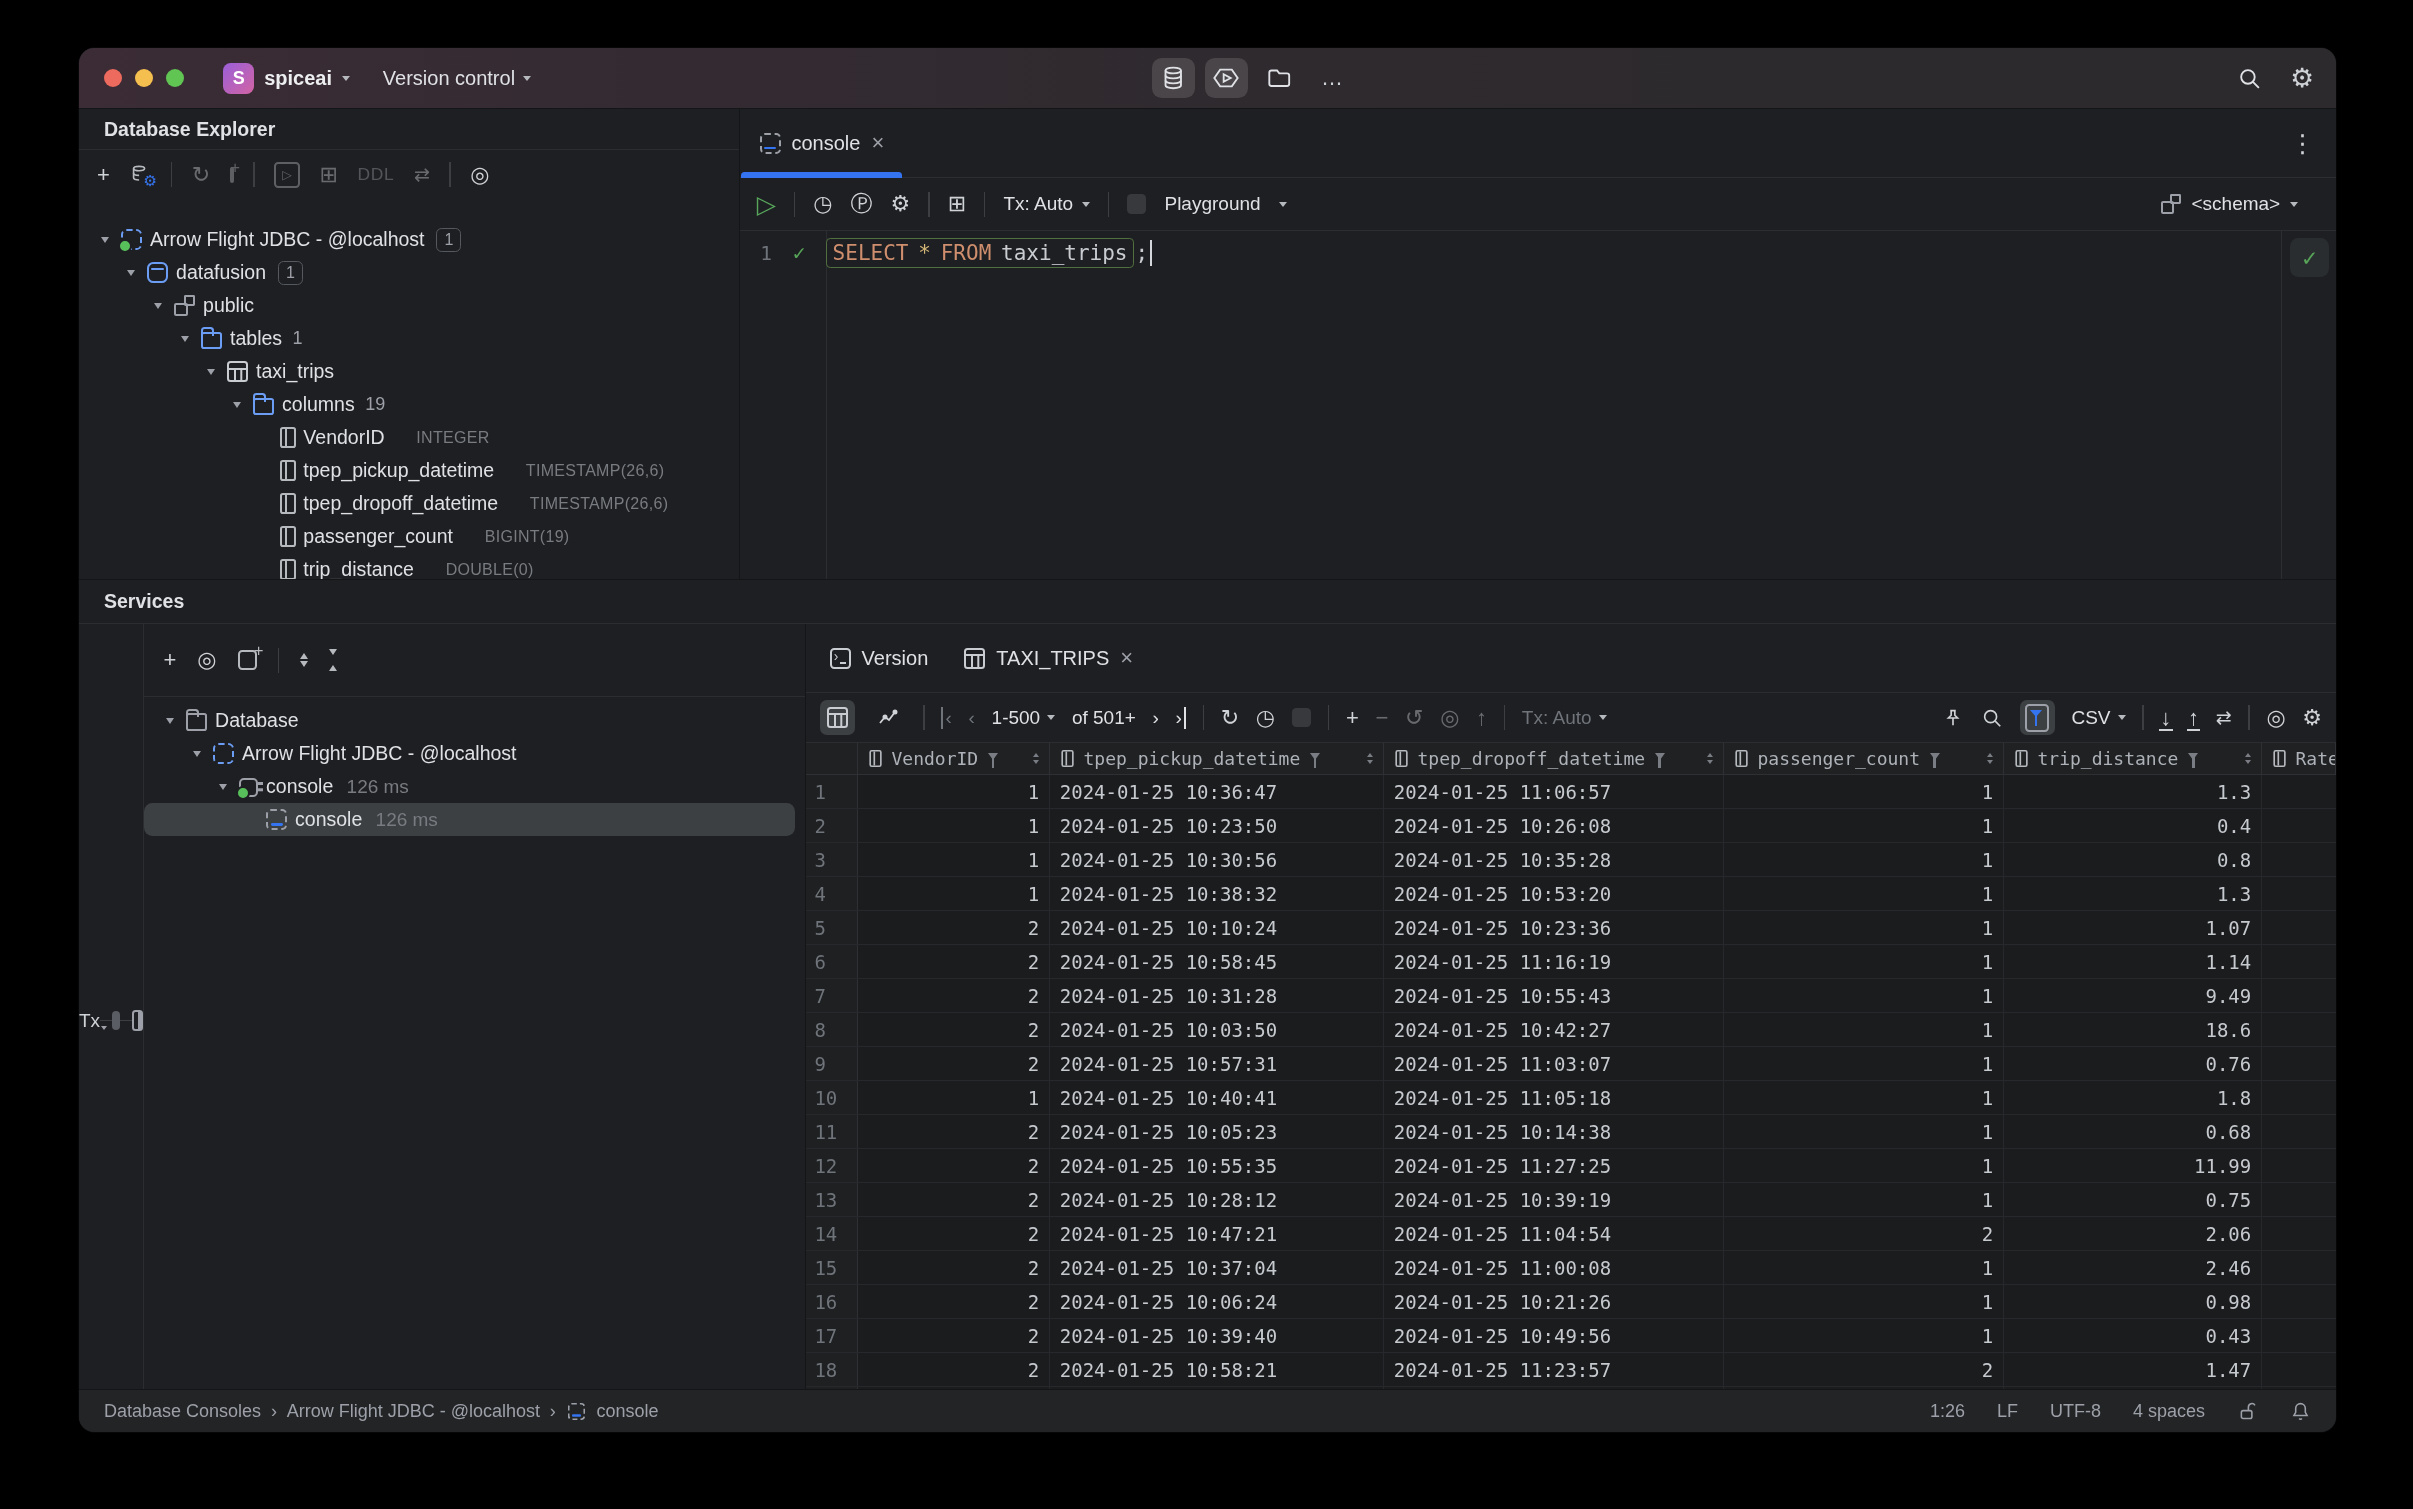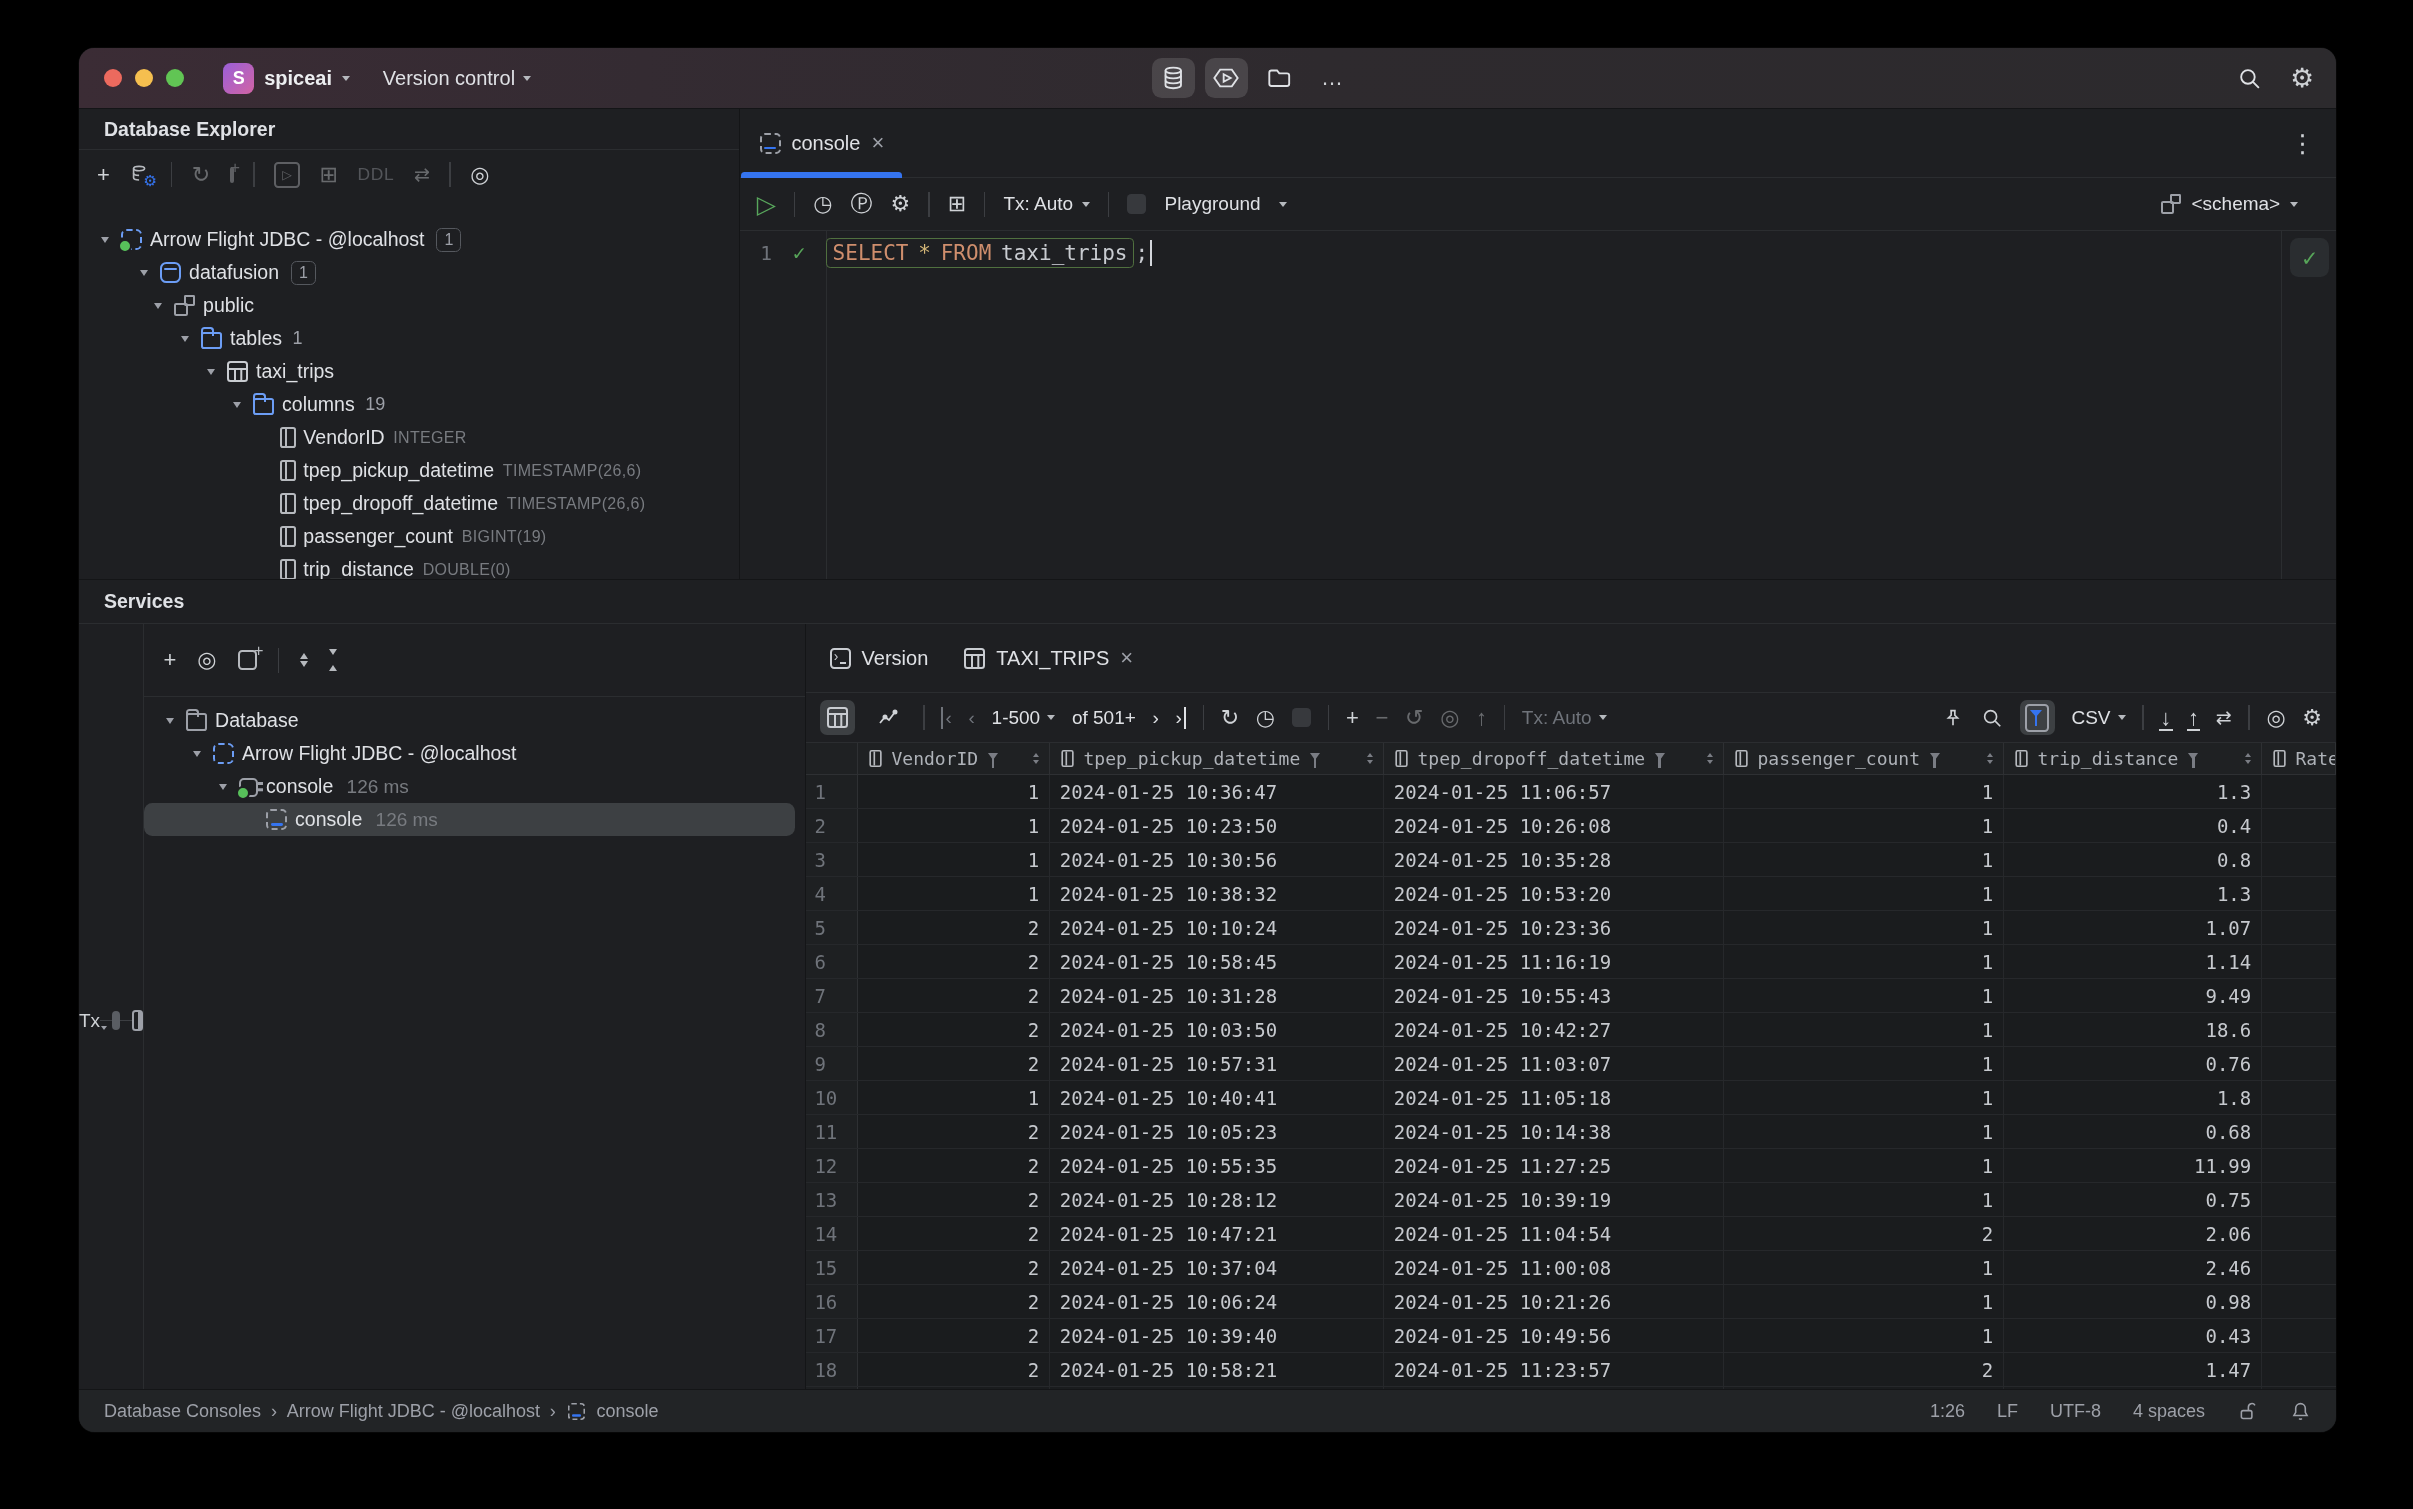--- a/index.html
+++ b/index.html
@@ -38,21 +38,21 @@
               font-size:19.5px;font-weight:700;color:#dfe1e5;border-bottom:0.7px solid #2b2d30}
   .ex-toolbar{height:49px;flex:none;display:flex;align-items:center;gap:19.5px;padding:0 18px;color:#b6b9be}
   .tree{flex:1;overflow:hidden;padding-top:24.4px;position:relative}
   .trow{height:33px;display:flex;align-items:center;gap:7.7px;font-size:19.5px;color:#dfe1e5;white-space:nowrap}
   .trow.selected{background:#3d4043;border-radius:8.4px;margin-right:9.8px}
   .chev{width:16.7px;height:16.7px;position:relative;flex:none}
   .chev::after{content:"";position:absolute;left:3.5px;top:5.6px;border:4.9px solid transparent;border-top:6.3px solid #9da0a8}
   .tlabel{color:#dfe1e5}
   .badge{border:1.4px solid #55585e;border-radius:5.6px;padding:0 7px;font-size:16px;color:#9da0a8;line-height:22px;margin-left:4.2px}
   .tcount{color:#9da0a8;font-size:18px;margin-left:2.8px}
-  .ttype{color:#787b80;font-size:16px;margin-left:1px;letter-spacing:0.3px}
+  .ttype{color:#787b80;font-size:16px;margin-left:24px;letter-spacing:0.3px}
   .tmeta{color:#787b80;font-size:19px;margin-left:5.6px}
   
   .tico{position:relative;width:21px;height:21px;flex:none;box-sizing:border-box}
   .tico.dot::after{content:"";position:absolute;left:-5.6px;bottom:-4.9px;width:9.8px;height:9.8px;border-radius:50%;
                    background:#57c05a;border:2.1px solid #1e1f22}
   .ic-ds{border:2.1px dashed #6c9df5;border-radius:5.6px}
   .ic-db{border:2.1px solid #6c9df5;border-radius:6.3px}
   .ic-db::before{content:"";position:absolute;left:2.1px;right:2.1px;top:3.5px;height:2.1px;border-radius:1.4px;background:#6c9df5}
   .ic-schema::before{content:"";position:absolute;left:0;bottom:0.7px;width:9.8px;height:8.4px;border:2.1px solid #9da0a8;border-radius:2.1px}
   .ic-schema::after{content:"";position:absolute;right:0.7px;top:0;width:7px;height:6.3px;border:2.1px solid #9da0a8;border-radius:1.4px}
@@ -238,21 +238,21 @@
       </div>
       <div class="tree">
 
       <div class="trow" style="padding-left: 18px;">
             <span class="chev"></span>
             <span class="tico ic-ds dot"></span>
             <span class="tlabel">Arrow Flight JDBC - @localhost</span>
             <span class="badge">1</span>
 
           </div>
-          <div class="trow" style="padding-left: 57px;">
+          <div class="trow" style="padding-left: 44px;">
             <span class="chev"></span>
             <span class="tico ic-db"></span>
             <span class="tlabel">datafusion</span>
             <span class="badge">1</span>
 
           </div>
           <div class="trow" style="padding-left: 71px;">
             <span class="chev"></span>
             <span class="tico ic-schema"></span>
             <span class="tlabel">public</span>

